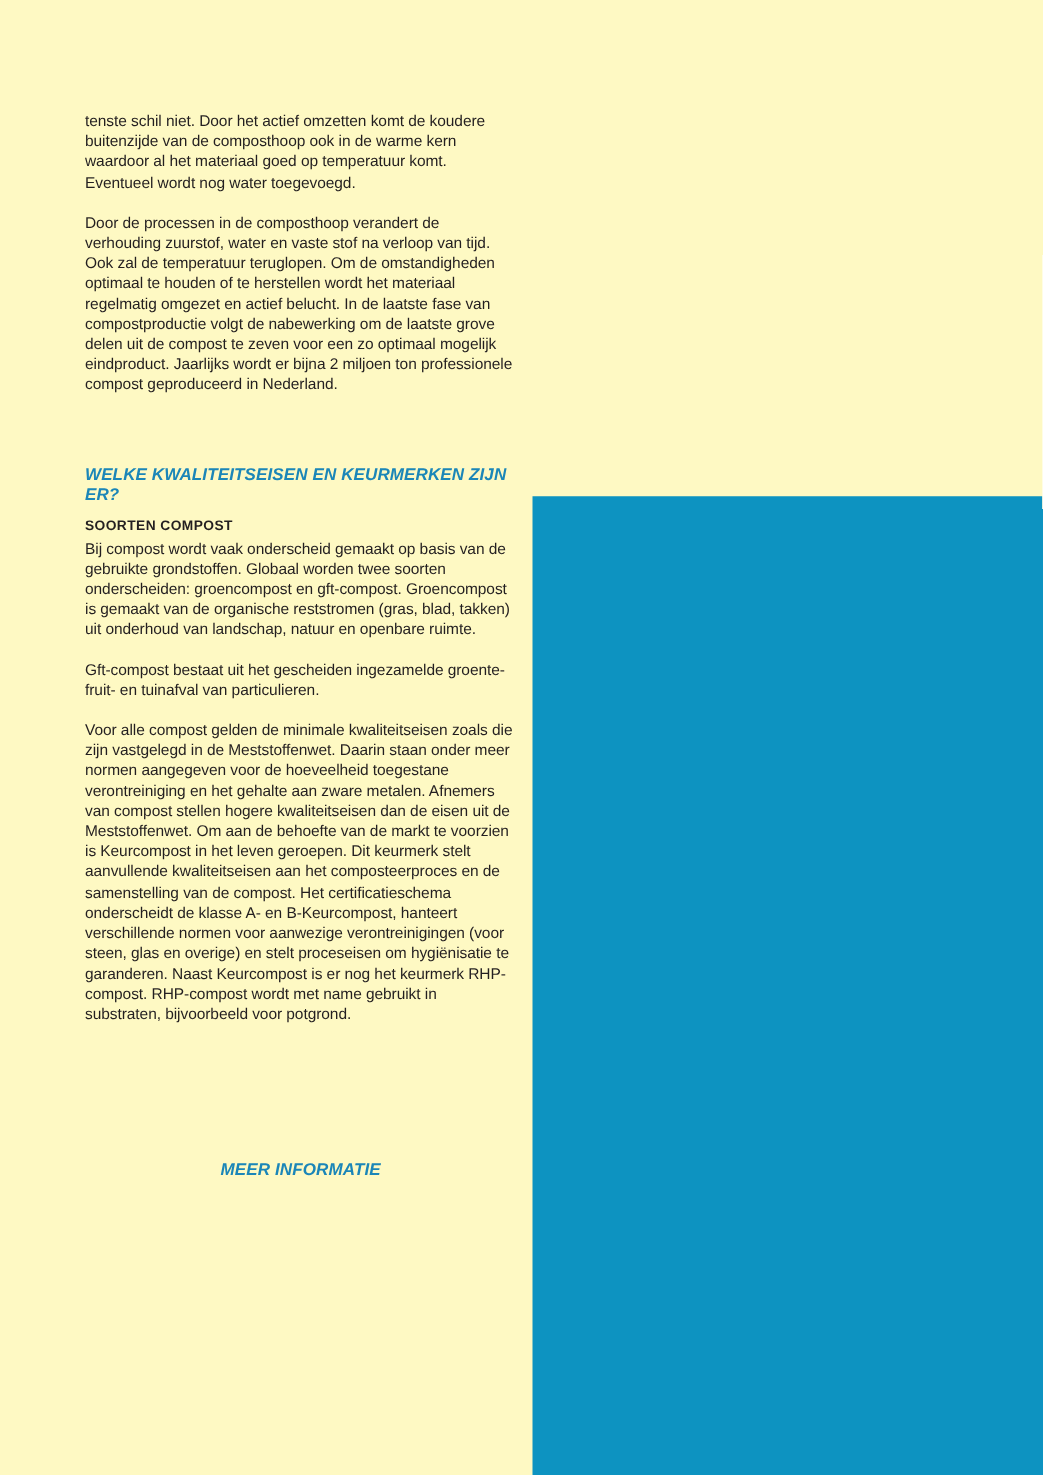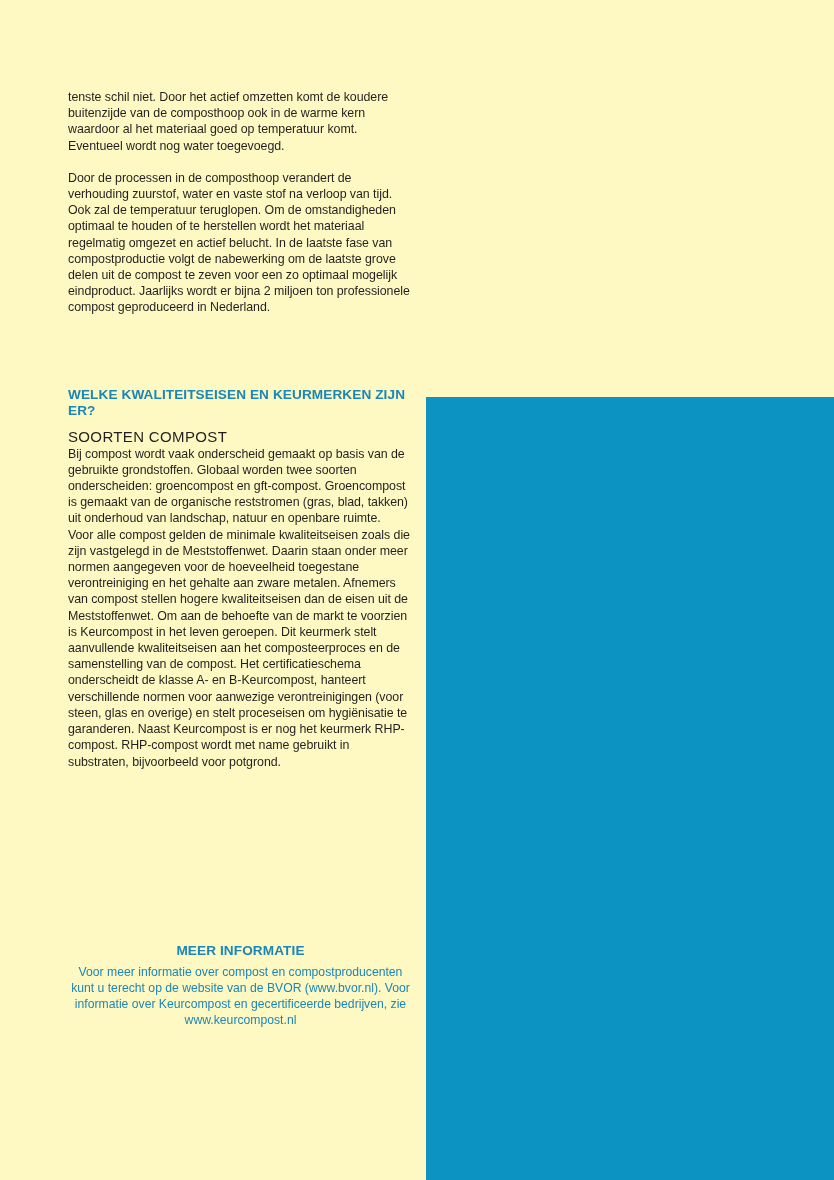--- a/index.html
+++ b/index.html
@@ -36,36 +36,37 @@
     width: 342px;
   }
 
   .para {
     font-size: 12.4px;
     line-height: 16.2px;
     color: #231f20;
     margin: 0 0 16px 0;
     letter-spacing: -0.05px;
   }
-  .para.tight { margin-bottom: 0; }
+  .para.tight { margin-bottom: 16px; }
 
   .section-heading-blue {
     font-size: 13.6px;
     line-height: 16.5px;
     font-weight: bold;
     color: #1b86b8;
-    margin: 16px 0 9px 0;
+    margin: 1px 0 9px 0;
     letter-spacing: 0.1px;
+    font-style: italic;
   }
   .spacer-before-blue { height: 39px; }
 
   .subhead {
-    font-size: 15px;
+    font-size: 11px;
     line-height: 15px;
-    font-weight: normal;
+    font-weight: bold;
     color: #231f20;
     margin: 0 0 2px 0;
     letter-spacing: 0.35px;
   }
 
   .blue-body {
     font-size: 12.2px;
     line-height: 16.2px;
     color: #1b86b8;
     margin: 0;
@@ -100,22 +101,22 @@
 
     <p class="para">tenste schil niet. Door het actief omzetten komt de koudere buitenzijde van de composthoop ook in de warme kern waardoor al het materiaal goed op temperatuur komt. Eventueel wordt nog water toegevoegd.</p>
     <p class="para">Door de processen in de composthoop verandert de verhouding zuurstof, water en vaste stof na verloop van tijd. Ook zal de temperatuur teruglopen. Om de omstandigheden optimaal te houden of te herstellen wordt het materiaal regelmatig omgezet en actief belucht. In de laatste fase van compostproductie volgt de nabewerking om de laatste grove delen uit de compost  te zeven voor een zo optimaal mogelijk eindproduct. Jaarlijks wordt er bijna 2 miljoen ton professionele compost geproduceerd in Nederland.</p>
 
     <div class="spacer-before-blue"></div>
 
     <h2 class="section-heading-blue">WELKE KWALITEITSEISEN EN KEURMERKEN ZIJN ER?</h2>
 
     <h3 class="subhead">SOORTEN COMPOST</h3>
     <p class="para tight">Bij compost wordt vaak onderscheid gemaakt op basis van de gebruikte grondstoffen. Globaal worden twee soorten onderscheiden: groencompost en gft-compost. Groencompost is gemaakt van de organische reststromen (gras, blad, takken) uit onderhoud van landschap, natuur en openbare ruimte.</p>
+    <p class="para">Gft-compost bestaat uit het gescheiden ingezamelde groente- fruit- en tuinafval van particulieren.</p>
 
     <p class="para">Voor alle compost gelden de minimale kwaliteitseisen zoals die zijn vastgelegd in de Meststoffenwet. Daarin staan onder meer normen aangegeven voor de hoeveelheid toegestane verontreiniging en het gehalte aan zware metalen. Afnemers van compost stellen hogere kwaliteitseisen dan de eisen uit de Meststoffenwet. Om aan de behoefte van de markt te voorzien is Keurcompost in het leven geroepen. Dit keurmerk stelt aanvullende kwaliteitseisen aan het composteerproces en de samenstelling van de compost. Het certificatieschema onderscheidt de klasse A- en B-Keurcompost, hanteert verschillende normen voor aanwezige verontreinigingen (voor steen, glas en overige) en stelt proceseisen om hygiënisatie te garanderen. Naast Keurcompost is er nog het keurmerk RHP-compost. RHP-compost wordt met name gebruikt in substraten, bijvoorbeeld voor potgrond.</p>
   </div>
 
   <div id="meer-informatie-block">
     <h3 class="section-heading-blue">MEER INFORMATIE</h3>
-    <p class="blue-body">Voor meer informatie over compost en compostproducenten kunt u terecht op de website van de BVOR (www.bvor.nl). Voor informatie over Keurcompost en gecertificeerde bedrijven, zie www.keurcompost.nl</p>
   </div>
 
 </div>
 
 </body></html>

